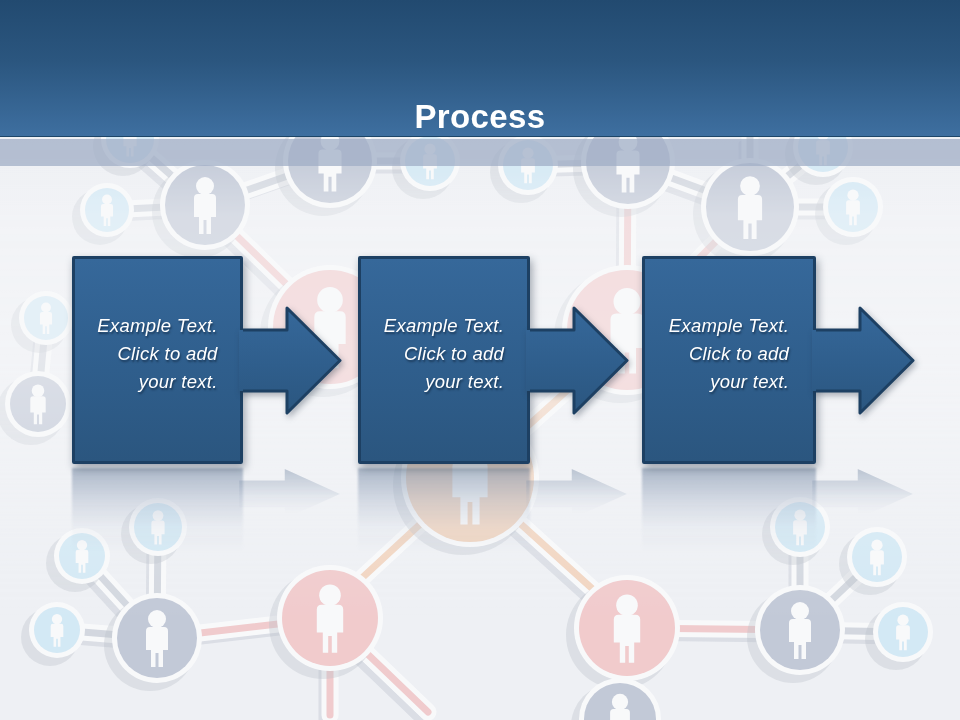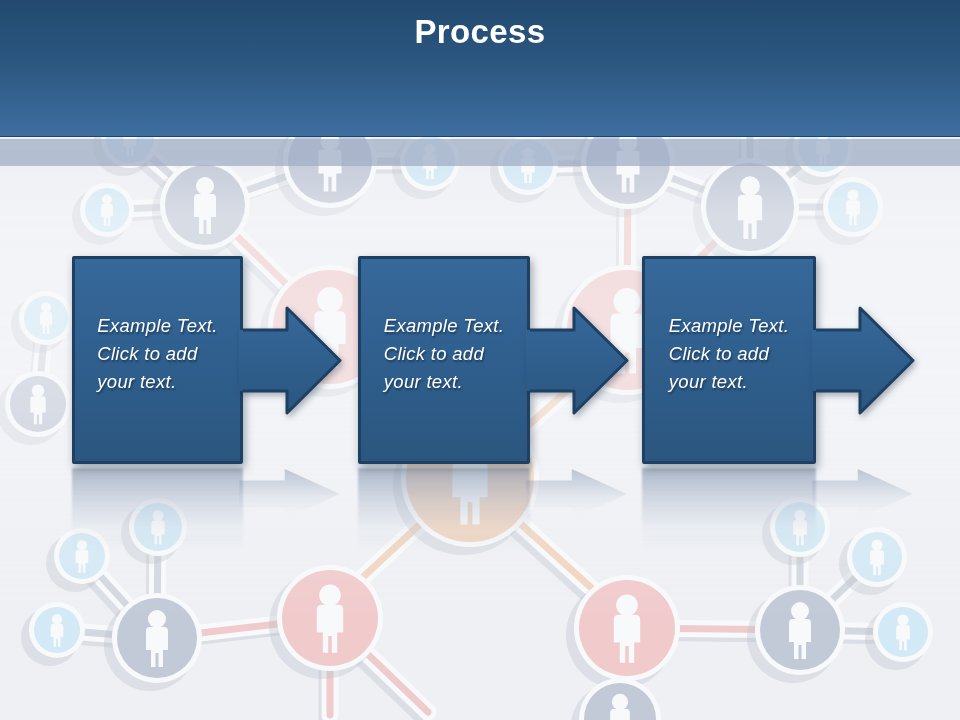--- a/index.html
+++ b/index.html
@@ -11,30 +11,30 @@
         background:linear-gradient(180deg,rgba(104,126,156,.50) 0%,rgba(141,158,184,.28) 38%,
                    rgba(183,194,212,.10) 68%,rgba(200,210,225,0) 100%);}
   .arrow-refl{position:absolute;top:468px;width:104px;height:52px;z-index:2;filter:blur(.8px);
         background:linear-gradient(180deg,rgba(104,126,156,.40) 0%,rgba(160,175,198,.15) 55%,rgba(200,210,225,0) 85%);
         clip-path:polygon(0 24%,44% 24%,44% 2%,97% 50%,44% 98%,44% 76%,0 76%);}
   .accent-band{position:absolute;left:0;top:139px;width:960px;height:27px;
         background:rgba(160,173,197,.75);z-index:3;}
   .header{position:absolute;left:0;top:0;width:960px;height:137px;z-index:6;
         background:linear-gradient(180deg,#224a70 0%,#2b567f 45%,#3e6fa0 100%);
         border-bottom:1px solid #1d4668;box-sizing:border-box;
-        display:flex;align-items:flex-start;justify-content:center;padding-top:13px;}
+        display:flex;align-items:flex-end;justify-content:center;padding-top:13px;}
   .title{color:#ffffff;font-size:33px;letter-spacing:.4px;display:flex;gap:10px;white-space:nowrap;}
   .title .bold{font-weight:bold;}
   .step{position:absolute;top:256px;height:208px;z-index:4;
         background:linear-gradient(180deg,#36689a 0%,#2f5e8c 55%,#2b567f 100%);
         border:3px solid #1d4063;border-radius:2px;box-sizing:border-box;
         box-shadow:2px 4px 8px rgba(25,40,60,.40);
         display:flex;align-items:center;justify-content:center;cursor:pointer;}
   .step-text{color:#fff;font-style:italic;font-size:18.5px;line-height:1.52;
-        text-align:left;white-space:pre-line;letter-spacing:.3px;
+        text-align:right;white-space:pre-line;letter-spacing:.3px;
         text-shadow:1px 2px 2px rgba(10,25,45,.55);transform:translateY(-6px);}
   .arrow{position:absolute;top:306px;width:104px;height:109px;z-index:5;
         filter:drop-shadow(2px 3px 3px rgba(25,40,60,.35));}
 </style>
 </head>
 <body>
 
 <svg width="0" height="0" style="position:absolute" aria-hidden="true">
   <defs>
     <linearGradient id="arrowGrad" x1="0" y1="0" x2="0" y2="1">

